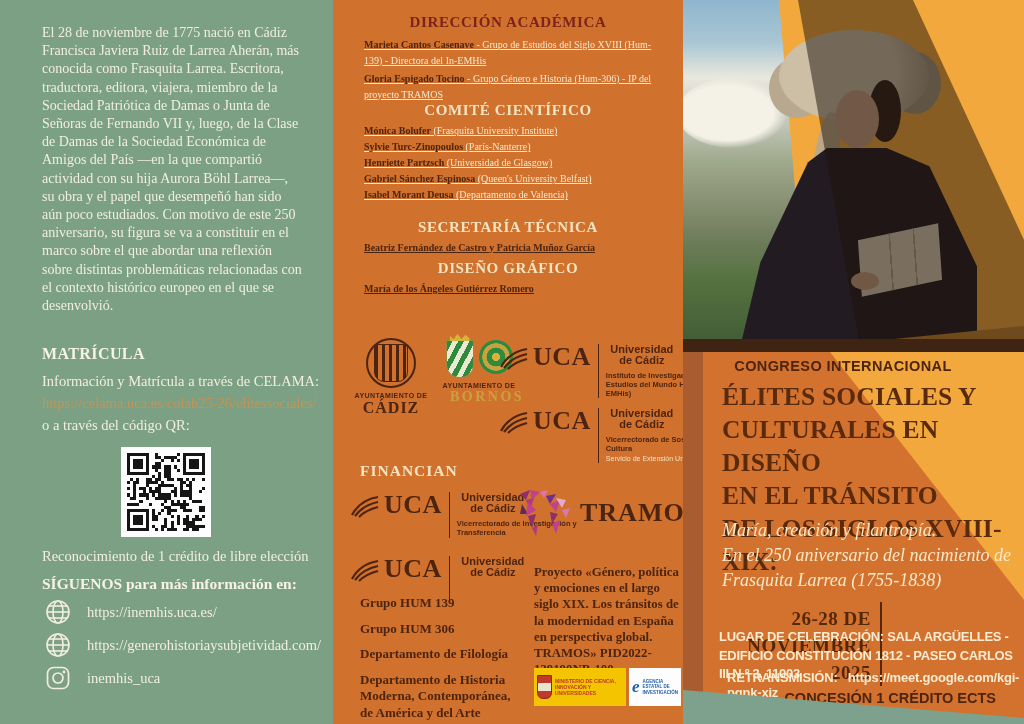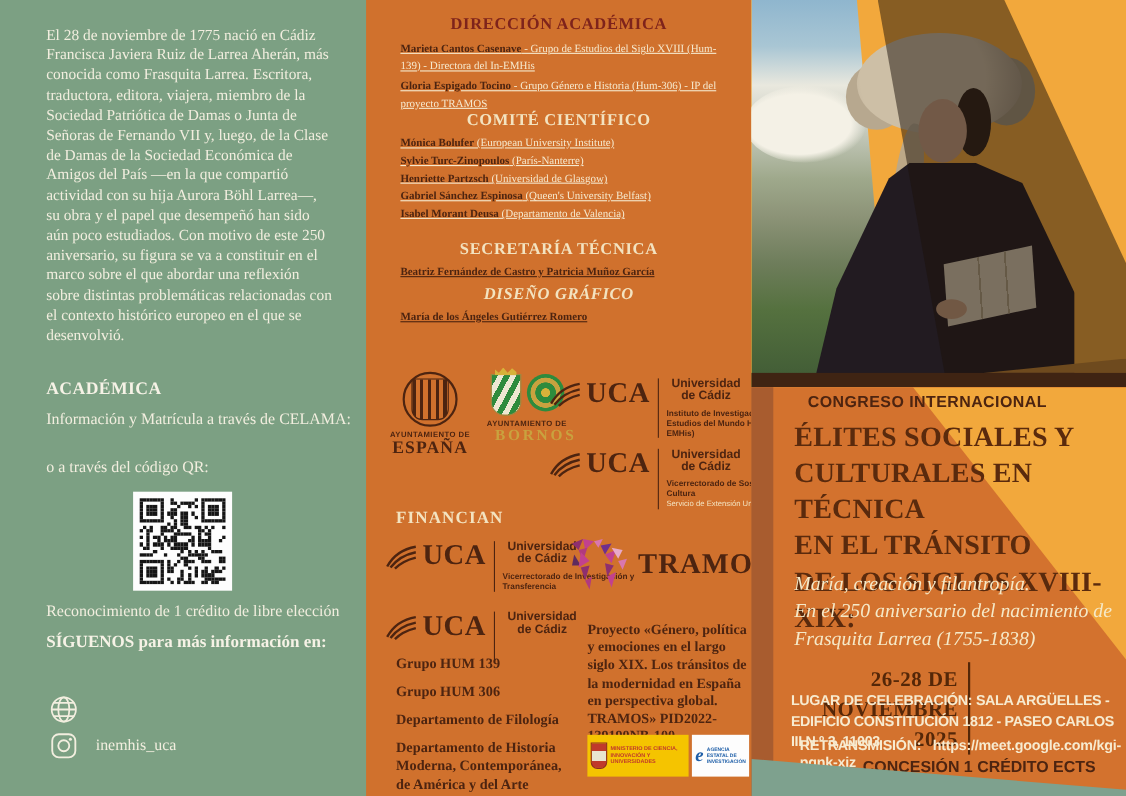--- a/index.html
+++ b/index.html
@@ -28,21 +28,21 @@
   .mh { width:350px; text-align:center; font-weight:bold; font-size:15px; letter-spacing:.6px; }
   .mh-maroon { color:#7E231B; }
   .mh-cream  { color:#F3E3C0; }
   .mh-left { text-align:left; left:27px; width:300px; letter-spacing:1px; font-size:15.5px; }
   .mbody { left:31px; width:300px; font-size:10px; line-height:15.6px; color:#F6E9CE;text-decoration:underline; }
   .mname { font-weight:bold; color:#4D2410; }
   .h-dir { top:14px; } .e-dir1 { top:37px; } .e-dir2 { top:71px; }
   .h-com { top:102px; } .l-com { top:123px; }
   .l-com .row { margin-bottom:0.5px; }
   .h-sec { top:219px; } .l-sec { top:240px; }
-  .h-dis { top:260px;font-style:italic; } .l-dis { top:281px; width:310px; }
+  .h-dis { top:260px; } .l-dis { top:281px; width:310px; }
   .h-col { top:312px; } .h-fin { top:462px; }
 
   
   .logo-block { display:flex; flex-direction:column; align-items:center; }
   .ayto-small { font-size:7px; font-weight:bold; color:#4D2410; letter-spacing:.4px; font-family:"Liberation Sans",sans-serif; margin-top:4px; }
   .ayto-big { font-size:16px; font-weight:bold; color:#4D2410; letter-spacing:1px; }
   .bornos-big { font-size:14px; font-weight:bold; color:#C9A23F; letter-spacing:2.5px;margin-left:16px; }
   .cadiz-crest { width:50px; height:50px; border:2.5px solid #4D2410; border-radius:50%;
      display:flex; align-items:center; justify-content:center; }
   .cadiz-crest .inner { width:34px; height:38px; background:
@@ -122,22 +122,23 @@
      font-size:13px; letter-spacing:-0.2px; color:#F7EBD0; cursor:pointer; }
   .ects { right:28px; top:338px; font-family:"Liberation Sans",sans-serif; font-weight:bold; font-size:14.5px; color:#4D2410; }
 
   svg { display:block; }
 </style>
 </head>
 <body>
 
 <div class="abs panel-left">
   <div class="abs bio">El 28 de noviembre de 1775 nació en Cádiz Francisca Javiera Ruiz de Larrea Aherán, más conocida como Frasquita Larrea. Escritora, traductora, editora, viajera, miembro de la Sociedad Patriótica de Damas o Junta de Señoras de Fernando VII y, luego, de la Clase de Damas de la Sociedad Económica de Amigos del País —en la que compartió actividad con su hija Aurora Böhl Larrea—, su obra y el papel que desempeñó han sido aún poco estudiados. Con motivo de este 250 aniversario, su figura se va a constituir en el marco sobre el que abordar una reflexión sobre distintas problemáticas relacionadas con el contexto histórico europeo en el que se desenvolvió.</div>
-  <div class="abs mat-h">ACADÉMICA</div>
+  <div class="abs mat-h">MATRÍCULA</div>
   <div class="abs mat-1">Información y Matrícula a través de CELAMA:</div>
+  <div class="abs mat-link">https://celama.uca.es/colab25-26/elitessociales/</div>
   <div class="abs mat-2">o a través del código QR:</div>
   <div class="abs qr-box">
       <div class="qr-grid">
         <i style="grid-row:1;grid-column:1"></i>
         <i style="grid-row:1;grid-column:2"></i>
         <i style="grid-row:1;grid-column:3"></i>
         <i style="grid-row:1;grid-column:4"></i>
         <i style="grid-row:1;grid-column:5"></i>
         <i style="grid-row:1;grid-column:6"></i>
         <i style="grid-row:1;grid-column:7"></i>
@@ -424,70 +425,83 @@
         <i style="grid-row:25;grid-column:16"></i>
         <i style="grid-row:25;grid-column:19"></i>
         <i style="grid-row:25;grid-column:20"></i>
         <i style="grid-row:25;grid-column:22"></i>
         <i style="grid-row:25;grid-column:23"></i>
       </div>
     </div>
   <div class="abs credit">Reconocimiento de 1 crédito de libre elección</div>
   <div class="abs follow">SÍGUENOS para más información en:</div>
 
+  <div class="abs link-row li-1">
+    <span>
+      <svg width="26" height="26" viewBox="0 0 26 26" fill="none" stroke="#F2EEDF" stroke-width="1.6">
+        <circle cx="13" cy="13" r="11"></circle>
+          <ellipse cx="13" cy="13" rx="5" ry="11"></ellipse>
+        <line x1="2" y1="13" x2="24" y2="13"></line>
+          <line x1="3.5" y1="7" x2="22.5" y2="7"></line>
+          <line x1="3.5" y1="19" x2="22.5" y2="19"></line>
+      </svg>
+    </span>
+    <span class="ltxt">https://inemhis.uca.es/</span>
+  </div>
   <div class="abs link-row li-2">
     <span>
       <svg width="26" height="26" viewBox="0 0 26 26" fill="none" stroke="#F2EEDF" stroke-width="1.6">
         <circle cx="13" cy="13" r="11"></circle>
           <ellipse cx="13" cy="13" rx="5" ry="11"></ellipse>
         <line x1="2" y1="13" x2="24" y2="13"></line>
           <line x1="3.5" y1="7" x2="22.5" y2="7"></line>
           <line x1="3.5" y1="19" x2="22.5" y2="19"></line>
       </svg>
     </span>
+    <span class="ltxt">https://generohistoriaysubjetividad.com/</span>
   </div>
   <div class="abs link-row li-3">
     <span>
       <svg width="26" height="26" viewBox="0 0 26 26" fill="none" stroke="#F2EEDF" stroke-width="1.7">
         <rect x="2.5" y="2.5" width="21" height="21" rx="6"></rect>
           <circle cx="13" cy="13" r="5"></circle>
           <circle cx="19" cy="7" r="1.4" fill="#F2EEDF" stroke="none"></circle>
       </svg>
     </span>
     <span class="ltxt">inemhis_uca</span>
   </div>
 </div>
 
 <div class="abs panel-mid">
   <div class="abs mh mh-maroon h-dir">DIRECCIÓN ACADÉMICA</div>
   <div class="abs mbody e-dir1"><span class="mname">Marieta Cantos Casenave</span><span> - Grupo de Estudios del Siglo XVIII (Hum-139) - Directora del In-EMHis</span></div>
   <div class="abs mbody e-dir2"><span class="mname">Gloria Espigado Tocino</span><span> - Grupo Género e Historia (Hum-306) - IP del proyecto TRAMOS</span></div>
 
   <div class="abs mh mh-cream h-com">COMITÉ CIENTÍFICO</div>
   <div class="abs mbody l-com">
-    <div class="row"><span class="mname">Mónica Bolufer</span><span> (European University Institute)</span></div>
+    <div class="row"><span class="mname">Mónica Bolufer</span><span> (Frasquita University Institute)</span></div>
     <div class="row"><span class="mname">Sylvie Turc-Zinopoulos</span><span> (París-Nanterre)</span></div>
     <div class="row"><span class="mname">Henriette Partzsch</span><span> (Universidad de Glasgow)</span></div>
     <div class="row"><span class="mname">Gabriel Sánchez Espinosa</span><span> (Queen's University Belfast)</span></div>
     <div class="row"><span class="mname">Isabel Morant Deusa</span><span> (Departamento de Valencia)</span></div>
   </div>
 
   <div class="abs mh mh-cream h-sec">SECRETARÍA TÉCNICA</div>
   <div class="abs mbody l-sec mname">Beatriz Fernández de Castro y Patricia Muñoz García</div>
 
   <div class="abs mh mh-cream h-dis">DISEÑO GRÁFICO</div>
   <div class="abs mbody l-dis mname">María de los Ángeles Gutiérrez Romero</div>
 
 
   <div class="abs logo-block lg-cadiz">
     <div class="cadiz-crest">
         <div class="inner"></div>
       </div>
     <div class="ayto-small">AYUNTAMIENTO DE</div>
-    <div class="ayto-big">ESPAÑA</div>
+    <div class="ayto-big">CÁDIZ</div>
   </div>
 
   <div class="abs logo-block lg-bornos">
     <div class="bornos-top">
       <div class="bornos-shield">
           <div class="bornos-crown"></div>
         </div>
       <div class="bornos-rosette"></div>
     </div>
     <div class="ayto-small">AYUNTAMIENTO DE</div>
@@ -624,21 +638,21 @@
     <div class="abs hero-olive"></div>
     <div class="abs hero-band"></div>
   </div>
 
   <div class="abs content">
     <div class="abs yellow-wedge"></div>
     <div class="abs sienna"></div>
     <div class="abs kicker">CONGRESO INTERNACIONAL</div>
     <div class="abs title">
       <div>ÉLITES SOCIALES Y</div>
-      <div>CULTURALES EN TÉCNICA</div>
+      <div>CULTURALES EN DISEÑO</div>
       <div>EN EL TRÁNSITO</div>
       <div>DE LOS SIGLOS XVIII-XIX:</div>
     </div>
     <div class="abs subtitle">
       <div>María, creación y filantropía.</div>
       <div>En el 250 aniversario del nacimiento de</div>
       <div>Frasquita Larrea (1755-1838)</div>
     </div>
     <div class="abs dates">
       <div class="dcol">

